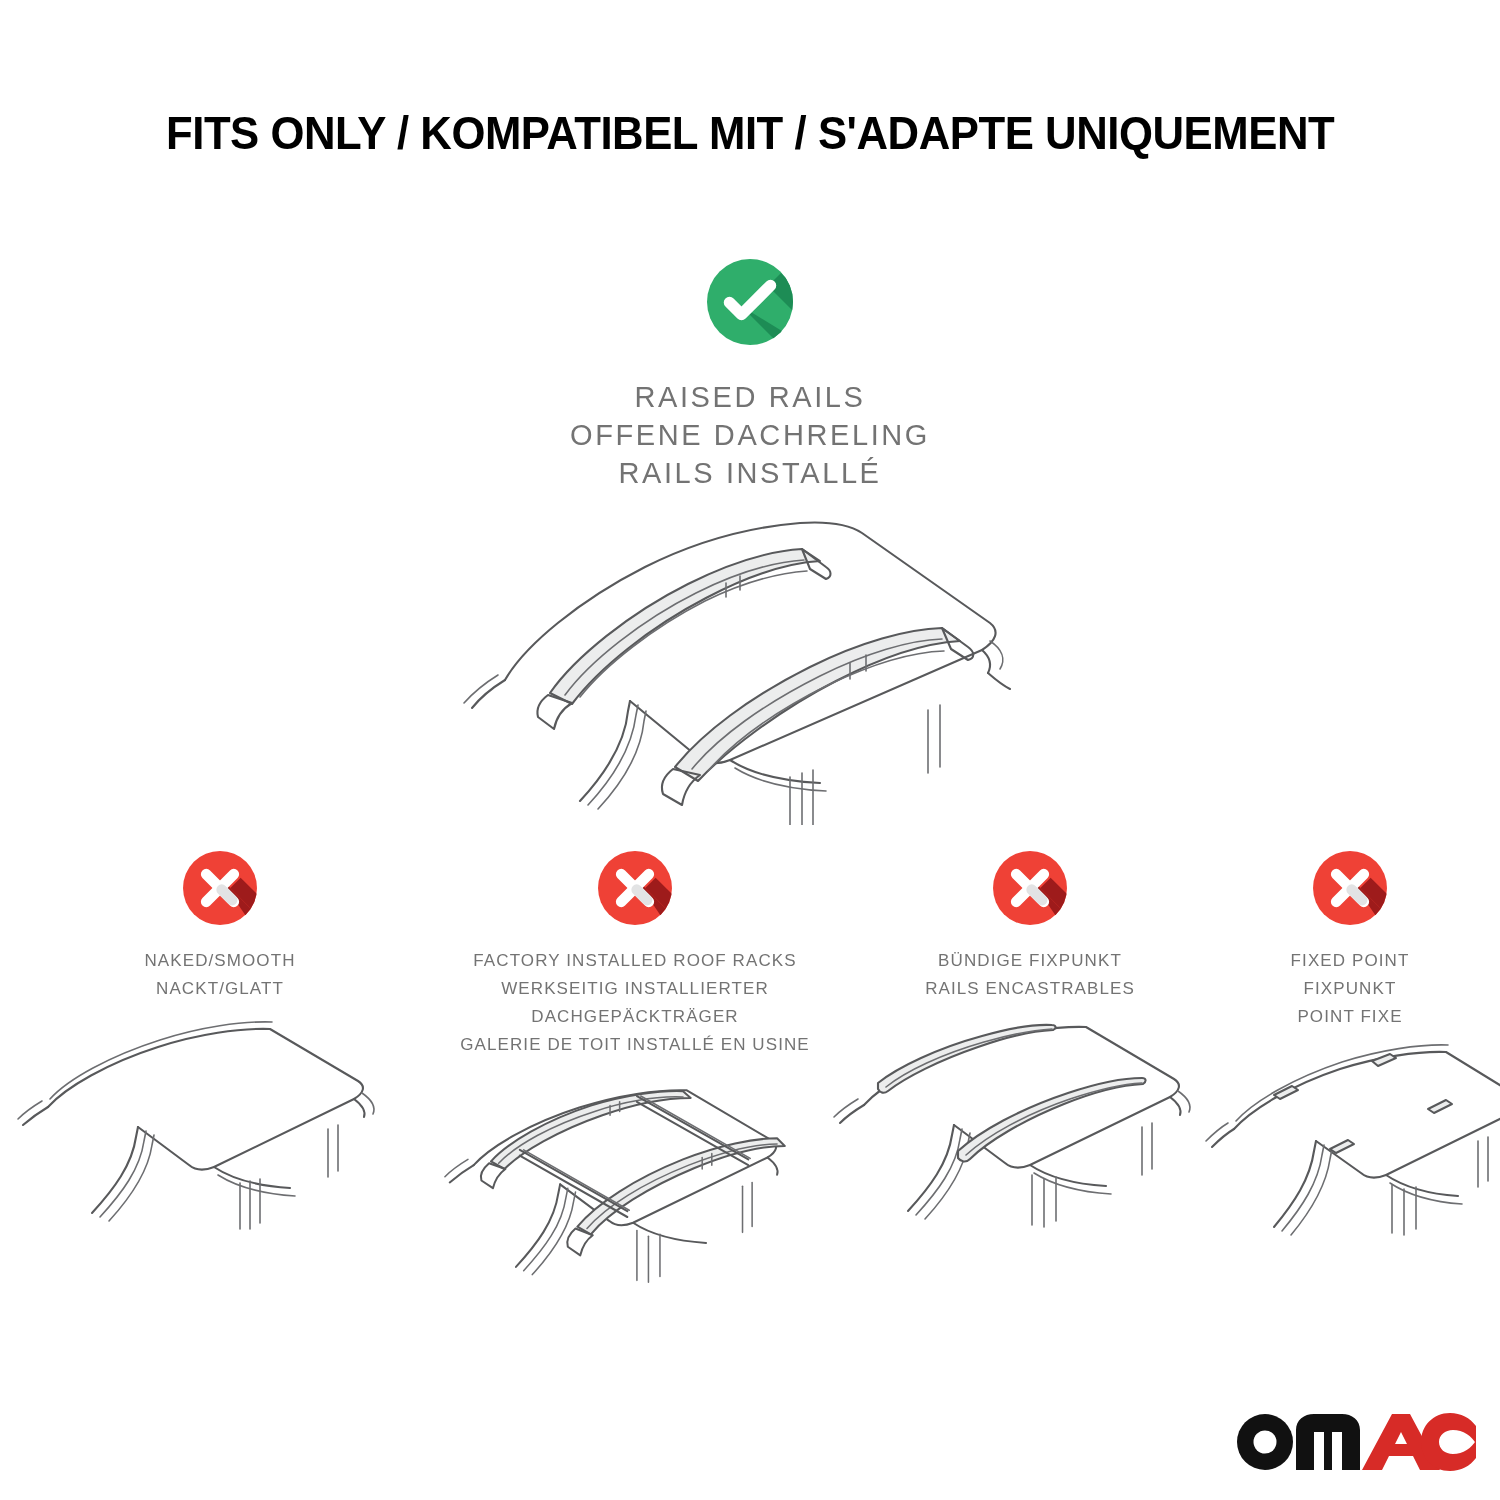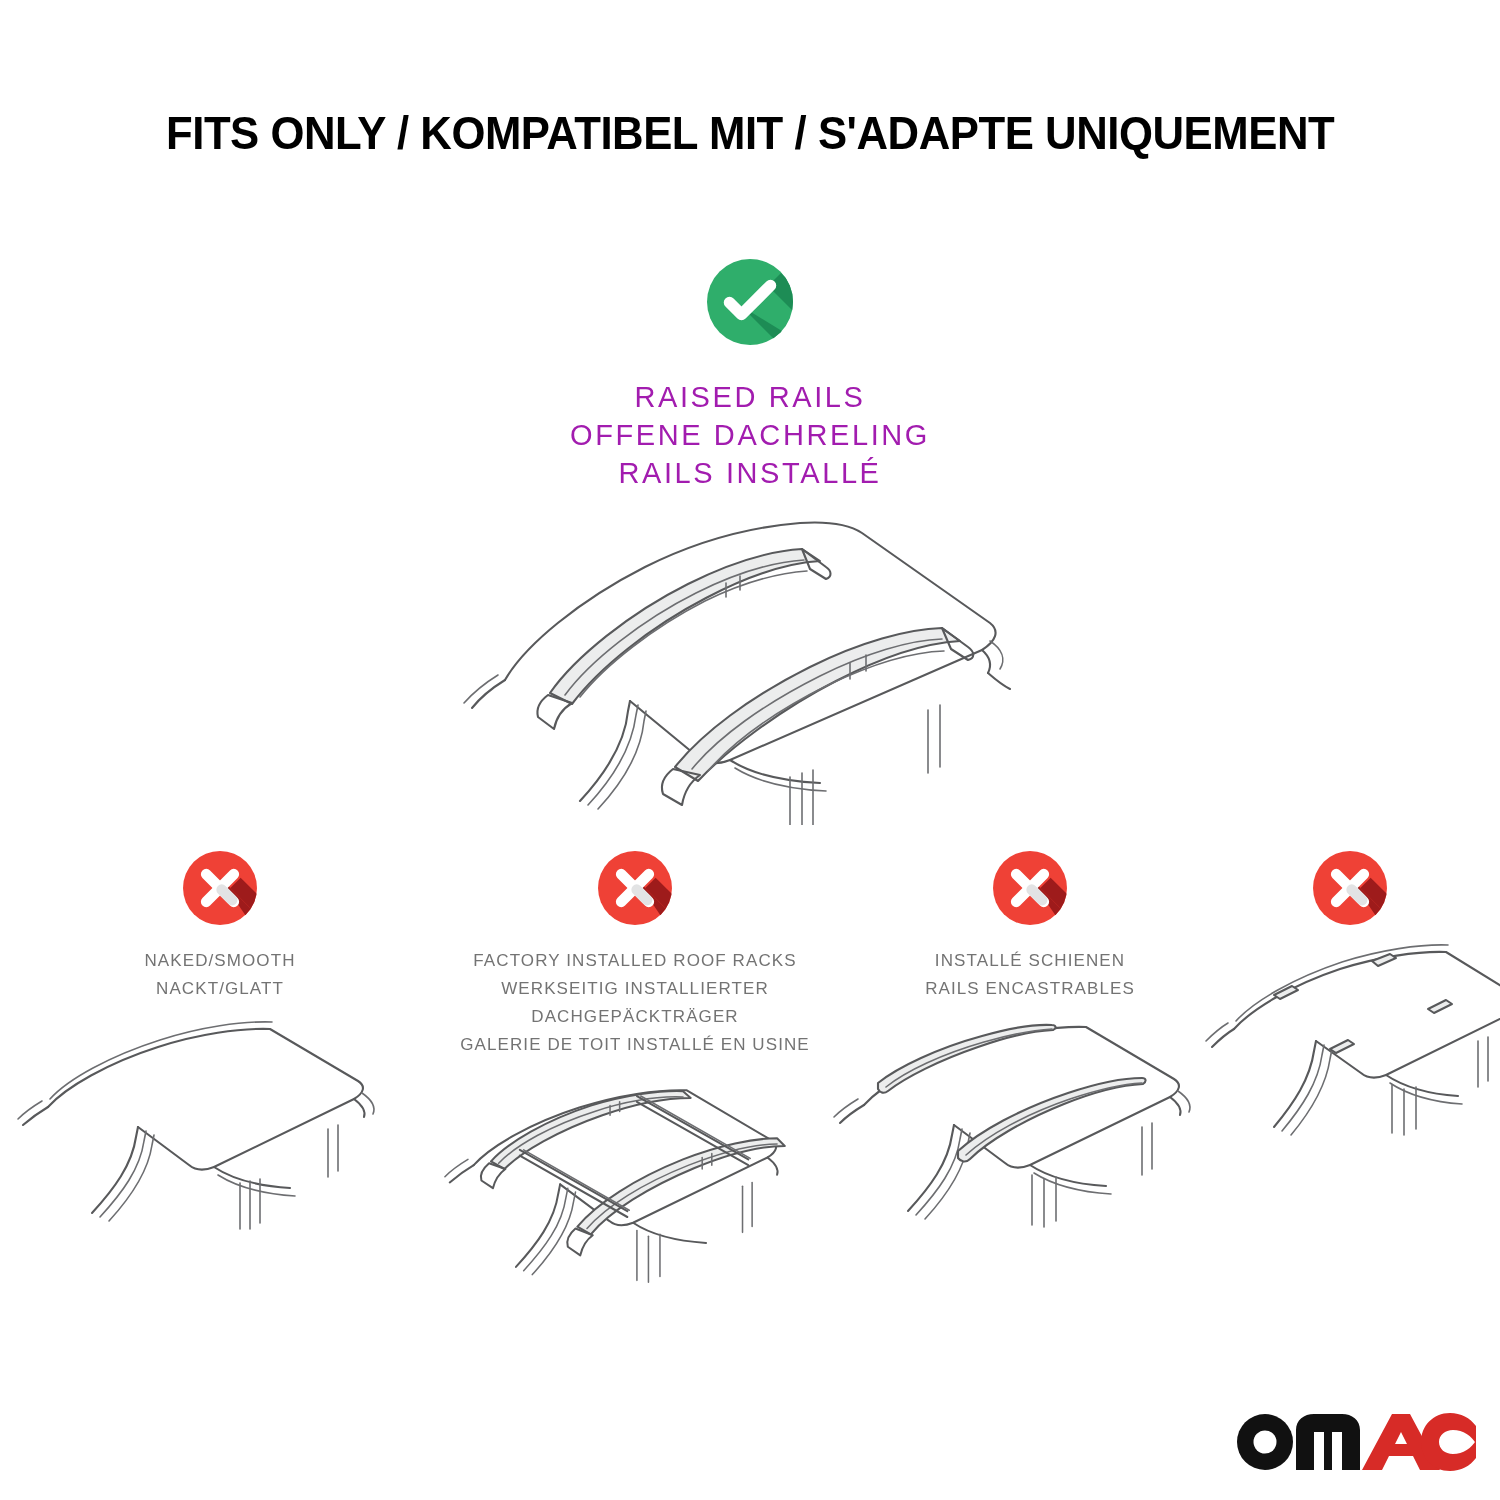--- a/index.html
+++ b/index.html
@@ -59,21 +59,21 @@
     margin: 0 auto;
     display: block;
   }
   .badge svg { display: block; width: 100%; height: 100%; }
 
   .caption {
     margin-top: 26px;
     font-size: 29px;
     line-height: 38px;
     letter-spacing: 2.6px;
-    color: #a21caf;
+    color: #737373;
     font-weight: 400;
   }
   .caption .line { display: block; white-space: nowrap; }
 
   
   .hero-art {
     position: absolute;
     left: 430px;
     top: 505px;
     width: 640px;
@@ -385,21 +385,21 @@
           <g clip-path="url(#clipRed2)">
             <path d="M50 38 L62 50 L112 100 L100 112 Z" fill="#9e1b1b"></path>
             <path d="M62 50 L74 38 L112 76 L112 100 Z" fill="#9e1b1b"></path>
           </g>
           <path d="M34 34 L66 66" stroke="#ffffff" stroke-width="12.5" stroke-linecap="round"></path>
           <path d="M66 34 L34 66" stroke="#ffffff" stroke-width="12.5" stroke-linecap="round"></path>
           <path d="M52 52 L64 64" stroke="#e2e3e4" stroke-width="12.5" stroke-linecap="round"></path>
         </svg>
       </div>
       <div class="caption-sm">
-        <span class="line">INSTALLÉ SCHIENEN</span>
+        <span class="line">BÜNDIGE FIXPUNKT</span>
         <span class="line">RAILS ENCASTRABLES</span>
       </div>
       <div class="sub-art">
         <svg viewBox="0 0 376 240" xmlns="http://www.w3.org/2000/svg">
           <path class="sketch" d="M22 88 C 40 68 82 44 132 28 C 172 15 214 9 244 10
                                    L 332 62 C 340 67 338 74 328 80
                                    L 188 148 C 178 152 169 151 163 146 L 112 108"></path>
           <path class="sketch" d="M22 88 C 12 94 4 100 -2 106"></path>
           <path class="sketch-thin" d="M16 82 C 6 88 -2 94 -8 100"></path>
           <path class="sketch" d="M112 108 L 110 118 C 106 146 88 170 66 194"></path>
@@ -439,20 +439,25 @@
           <circle cx="50" cy="50" r="43" fill="#ef4136"></circle>
           <g clip-path="url(#clipRed3)">
             <path d="M50 38 L62 50 L112 100 L100 112 Z" fill="#9e1b1b"></path>
             <path d="M62 50 L74 38 L112 76 L112 100 Z" fill="#9e1b1b"></path>
           </g>
           <path d="M34 34 L66 66" stroke="#ffffff" stroke-width="12.5" stroke-linecap="round"></path>
           <path d="M66 34 L34 66" stroke="#ffffff" stroke-width="12.5" stroke-linecap="round"></path>
           <path d="M52 52 L64 64" stroke="#e2e3e4" stroke-width="12.5" stroke-linecap="round"></path>
         </svg>
       </div>
+      <div class="caption-sm">
+        <span class="line">FIXED POINT</span>
+        <span class="line">FIXPUNKT</span>
+        <span class="line">POINT FIXE</span>
+      </div>
       <div class="sub-art">
         <svg viewBox="0 0 268 240" xmlns="http://www.w3.org/2000/svg">
           <path class="sketch" d="M18 84 C 36 64 76 40 124 24 C 162 12 202 6 230 7
                                    L 300 50 C 308 55 306 62 296 68
                                    L 170 130 C 160 134 151 133 145 128 L 100 96"></path>
           <path class="sketch-thin" d="M20 76 C 38 56 78 33 126 17 C 164 5 204 -1 232 0"></path>
           <path class="sketch" d="M18 84 C 8 90 2 96 -4 102"></path>
           <path class="sketch-thin" d="M12 78 C 2 84 -4 90 -10 96"></path>
           <path class="sketch" d="M100 96 L 98 106 C 94 134 78 158 58 182"></path>
           <path class="sketch-thin" d="M108 100 L 106 110 C 102 138 86 162 66 186"></path>

